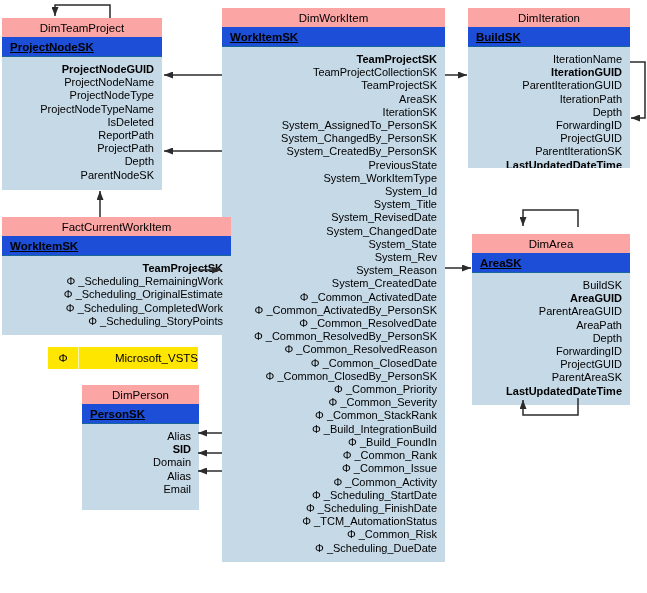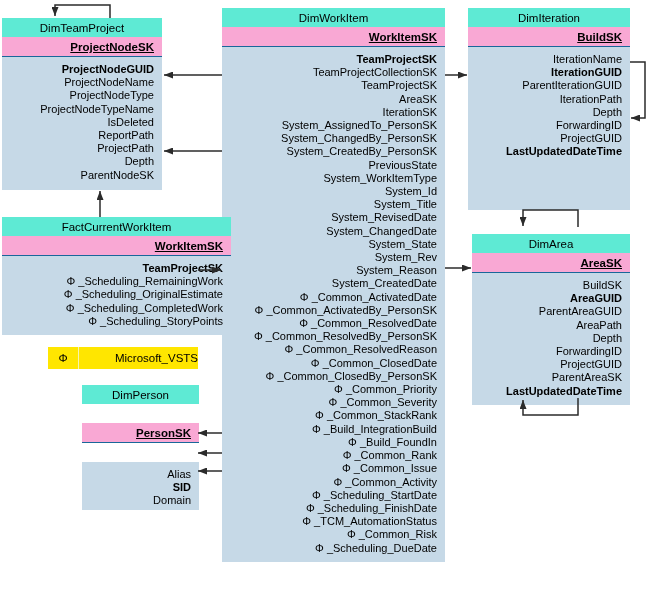--- a/index.html
+++ b/index.html
@@ -1,22 +1,22 @@
 <!DOCTYPE html>
 <html><head>
 <meta charset="utf-8">
 <style>
   html,body{margin:0;padding:0;background:#ffffff;}
   #canvas{position:relative;width:647px;height:593px;background:#ffffff;overflow:hidden;
           font-family:"Liberation Sans",sans-serif;color:#000;}
   .tbl{position:absolute;display:flex;flex-direction:column;}
-  .thead{background:#5eead4;height:19px;flex:0 0 auto;display:flex;align-items:center;
+  .thead{background:#fca5a5;height:19px;flex:0 0 auto;display:flex;align-items:center;
          justify-content:center;font-size:11.5px;}
-  .tkey{background:#f9a8d4;flex:0 0 auto;font-size:11.5px;font-weight:bold;
-        padding:4px 8px 3px 8px;border-bottom:1.5px solid #19679a;text-align:right;}
+  .tkey{background:#1d4ed8;flex:0 0 auto;font-size:11.5px;font-weight:bold;
+        padding:4px 8px 3px 8px;border-bottom:1.5px solid #19679a;}
   .tkey span{text-decoration:underline;}
   .tbody{background:#c6d9e7;flex:1 1 auto;padding:6px 8px 0 8px;overflow:hidden;text-align:right;}
   .trow{font-size:11px;line-height:13.2px;white-space:nowrap;}
   .trow.bold{font-weight:bold;}
   #legend{position:absolute;left:48px;top:347px;width:150px;height:22px;background:#ffe600;
           display:flex;align-items:center;font-size:11.5px;}
   #legend .sym{flex:0 0 30px;text-align:center;border-right:1px solid #f7f3b0;
                align-self:stretch;display:flex;align-items:center;justify-content:center;}
   #legend .lbl{flex:1;text-align:right;}
   svg.overlay{position:absolute;left:0;top:0;pointer-events:none;}
@@ -81,48 +81,49 @@
         <div class="trow">Φ _Common_Issue</div>
         <div class="trow">Φ _Common_Activity</div>
         <div class="trow">Φ _Scheduling_StartDate</div>
         <div class="trow">Φ _Scheduling_FinishDate</div>
         <div class="trow">Φ _TCM_AutomationStatus</div>
         <div class="trow">Φ _Common_Risk</div>
         <div class="trow">Φ _Scheduling_DueDate</div>
       </div>
   </div>
 
-  <div class="tbl" style="left:468px;top:8px;width:162px;height:202px;">
+  <div class="tbl" style="left:468px;top:8px;width:162px;height:160px;">
     <div class="thead">DimIteration</div>
     <div class="tkey"><span>BuildSK</span></div>
     <div class="tbody">
         <div class="trow">IterationName</div>
         <div class="trow bold">IterationGUID</div>
         <div class="trow">ParentIterationGUID</div>
         <div class="trow">IterationPath</div>
         <div class="trow">Depth</div>
         <div class="trow">ForwardingID</div>
         <div class="trow">ProjectGUID</div>
+        <div class="trow">ParentIterationSK</div>
         <div class="trow bold">LastUpdatedDateTime</div>
       </div>
   </div>
 
   <div class="tbl" style="left:2px;top:217px;width:229px;height:118px;">
     <div class="thead">FactCurrentWorkItem</div>
     <div class="tkey"><span>WorkItemSK</span></div>
     <div class="tbody">
         <div class="trow bold">TeamProjectSK</div>
         <div class="trow">Φ _Scheduling_RemainingWork</div>
         <div class="trow">Φ _Scheduling_OriginalEstimate</div>
         <div class="trow">Φ _Scheduling_CompletedWork</div>
         <div class="trow">Φ _Scheduling_StoryPoints</div>
       </div>
   </div>
 
-  <div class="tbl" style="left:82px;top:385px;width:117px;height:125px;gap:19px;">
+  <div class="tbl" style="left:82px;top:385px;width:117px;height:125px;">
     <div class="thead">DimPerson</div>
     <div class="tkey"><span>PersonSK</span></div>
     <div class="tbody">
         <div class="trow">Alias</div>
         <div class="trow bold">SID</div>
         <div class="trow">Domain</div>
         <div class="trow">Alias</div>
         <div class="trow">Email</div>
       </div>
   </div>

